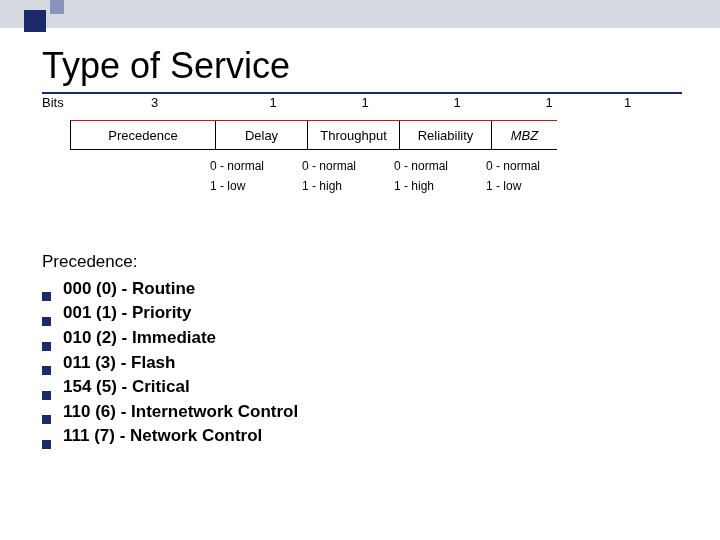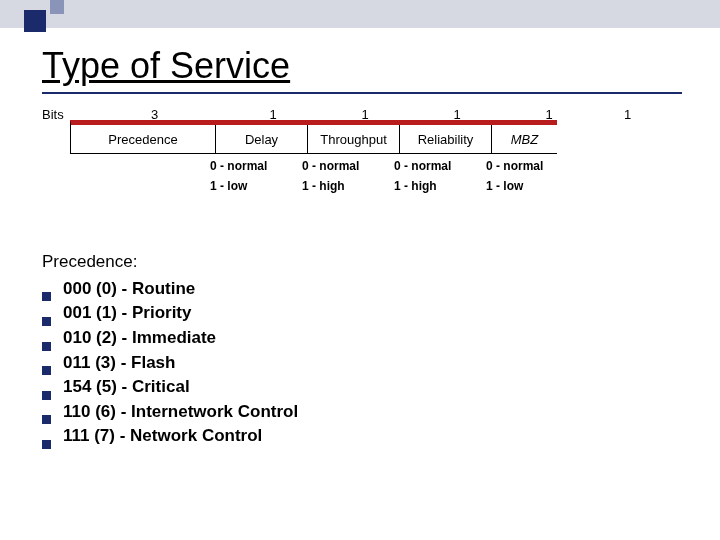--- a/index.html
+++ b/index.html
@@ -30,44 +30,43 @@
     position: absolute;
     left: 50px; top: 0px;
     width: 14px; height: 14px;
     background: #8a93b8;
   }
   .title {
     position: absolute;
     left: 42px; top: 45px;
     font-size: 36px;
     font-weight: normal;
-    text-decoration: underline;
   }
   .hr {
     position: absolute;
     left: 42px; top: 92px;
     width: 640px;
     height: 2px;
     background: #1b2a6b;
   }
   .bitsrow {
     position: absolute;
-    left: 42px; top: 107px;
+    left: 42px; top: 95px;
     width: 630px;
     display: flex;
     font-size: 13px;
   }
   .bitslabel { width: 40px; }
   .bitcell { text-align: center; }
   .fieldrow {
     position: absolute;
     left: 70px; top: 120px;
     display: flex;
     font-size: 13px;
-    border-top: 5px solid #b91c1c;
+    border-top: 1px solid #b91c1c;
     border-bottom: 1px solid #000;
     border-left: 1px solid #000;
   }
   .fieldcell {
     border-right: 1px solid #000;
     height: 28px;
     display: flex;
     align-items: center;
     justify-content: center;
     text-align: center;
@@ -78,21 +77,21 @@
     left: 210px; top: 155px;
     display: flex;
     font-size: 12px;
   }
   .valcell {
     display: flex;
     flex-direction: column;
     padding-top: 4px;
     gap: 6px;
   }
-  .valcell span { white-space: nowrap; font-weight: bold; }
+  .valcell span { white-space: nowrap; }
   .precblock {
     position: absolute;
     left: 42px; top: 250px;
     font-size: 17px;
     line-height: 1.45;
   }
   .prechdr { font-weight: normal; margin-bottom: 2px; }
   .precitem { display: flex; align-items: flex-end; }
   .bullet {
     width: 9px; height: 9px;

